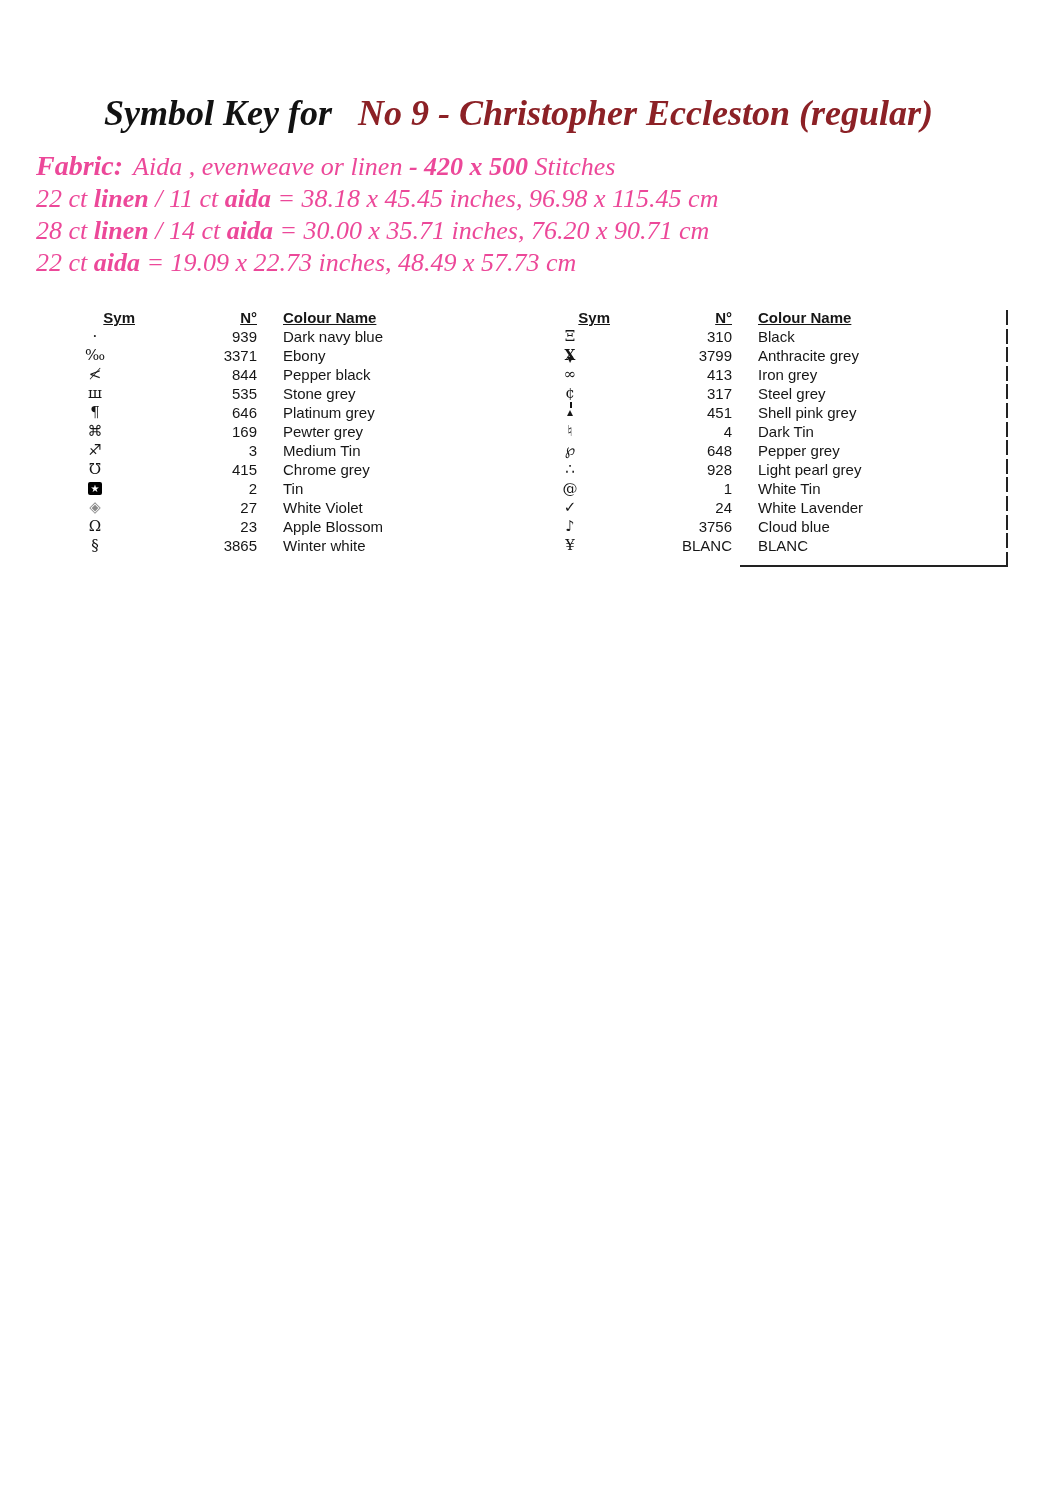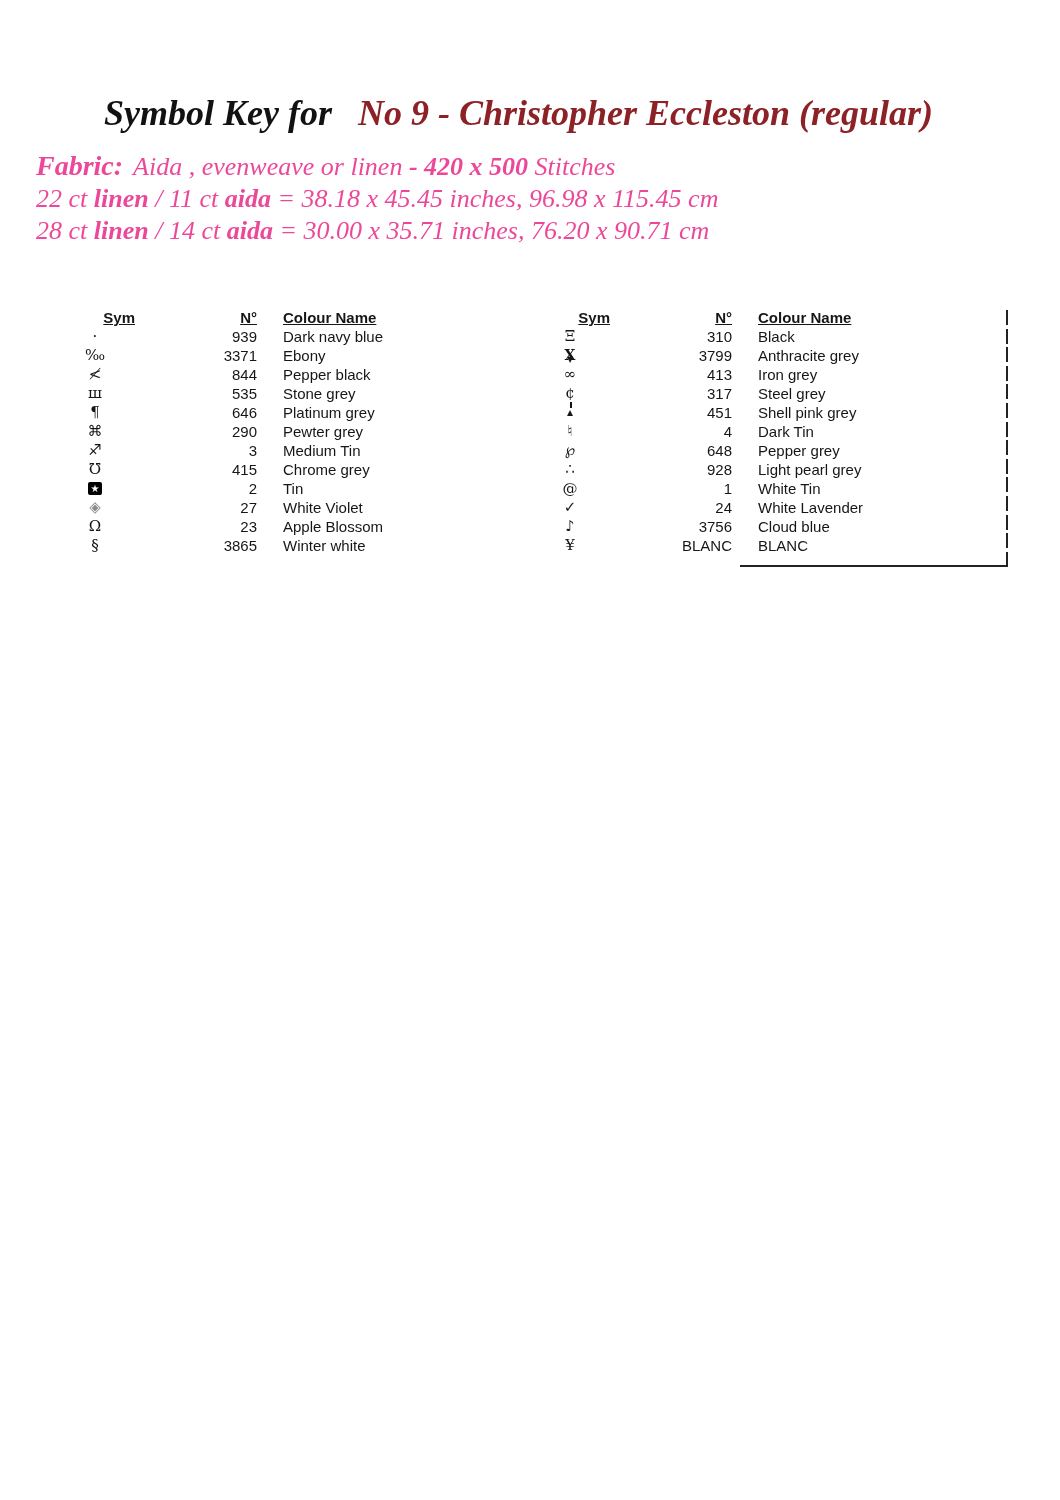--- a/index.html
+++ b/index.html
@@ -78,20 +78,21 @@
     <span class="t-prefix">Symbol Key for</span><span class="t-pattern">No 9 - Christopher Eccleston (regular)</span>
   </h1>
 
   <div class="fabric-block">
     <div class="fabric-line">
       <span class="f-label">Fabric:</span><span>Aida , evenweave or  linen </span><span class="f-bold">- 420 x 500</span><span> Stitches</span>
     </div>
     <div id="sizeLines">
         <div class="size-line"><span>22 ct </span><span class="f-bold">linen</span><span> / 11 ct </span><span class="f-bold">aida</span><span> = 38.18 x 45.45 inches, 96.98 x 115.45 cm</span></div>
         <div class="size-line"><span>28 ct </span><span class="f-bold">linen</span><span> / 14 ct </span><span class="f-bold">aida</span><span> = 30.00 x 35.71 inches, 76.20 x 90.71 cm</span></div>
+        <div class="size-line"><span>22 ct </span><span class="f-bold">aida</span><span> = 19.09 x 22.73 inches, 48.49 x 57.73 cm</span></div>
       </div>
   </div>
 
   <div class="key-table" id="table0">
       <div class="trow thead">
         <span class="c-sym"><span class="hd">Sym</span></span>
         <span class="c-no"><span class="hd">N°</span></span>
         <span class="c-name"><span class="hd">Colour Name</span></span>
       </div>
       <div class="trow">
@@ -114,21 +115,21 @@
         <span class="c-no">535</span>
         <span class="c-name">Stone grey</span>
       </div>
       <div class="trow">
         <span class="c-sym"><span class="sym">¶</span></span>
         <span class="c-no">646</span>
         <span class="c-name">Platinum grey</span>
       </div>
       <div class="trow">
         <span class="c-sym"><span class="sym">⌘</span></span>
-        <span class="c-no">290</span>
+        <span class="c-no">169</span>
         <span class="c-name">Pewter grey</span>
       </div>
       <div class="trow">
         <span class="c-sym"><span class="sym">♐</span></span>
         <span class="c-no">3</span>
         <span class="c-name">Medium Tin</span>
       </div>
       <div class="trow">
         <span class="c-sym"><span class="sym">℧</span></span>
         <span class="c-no">415</span>

